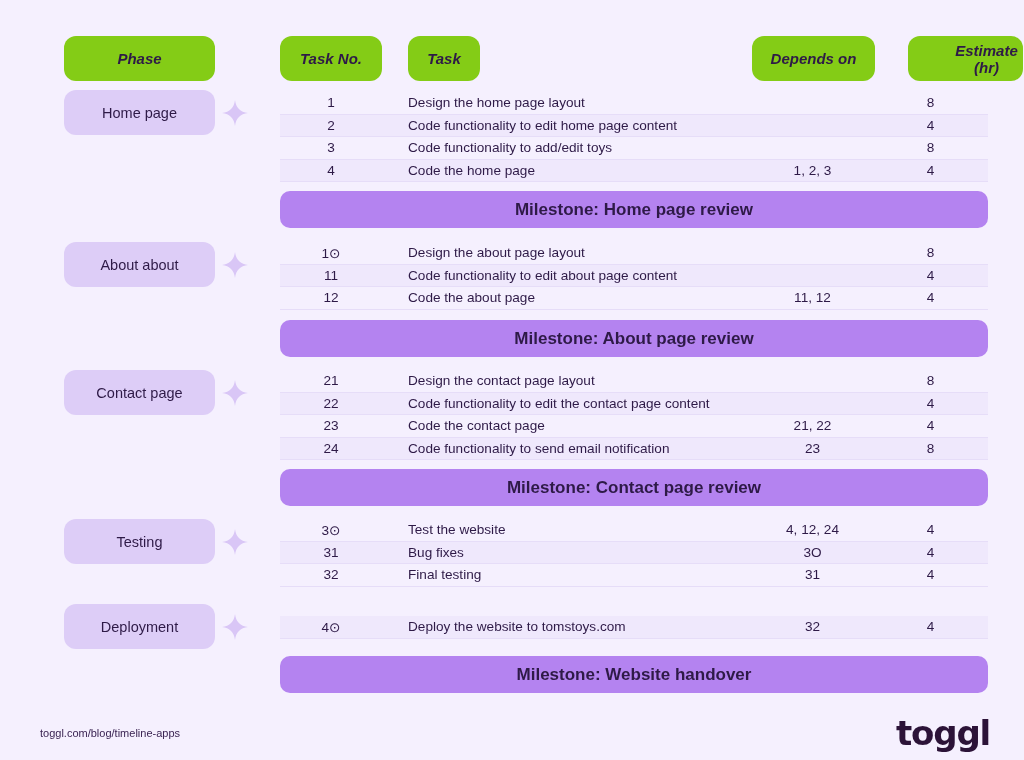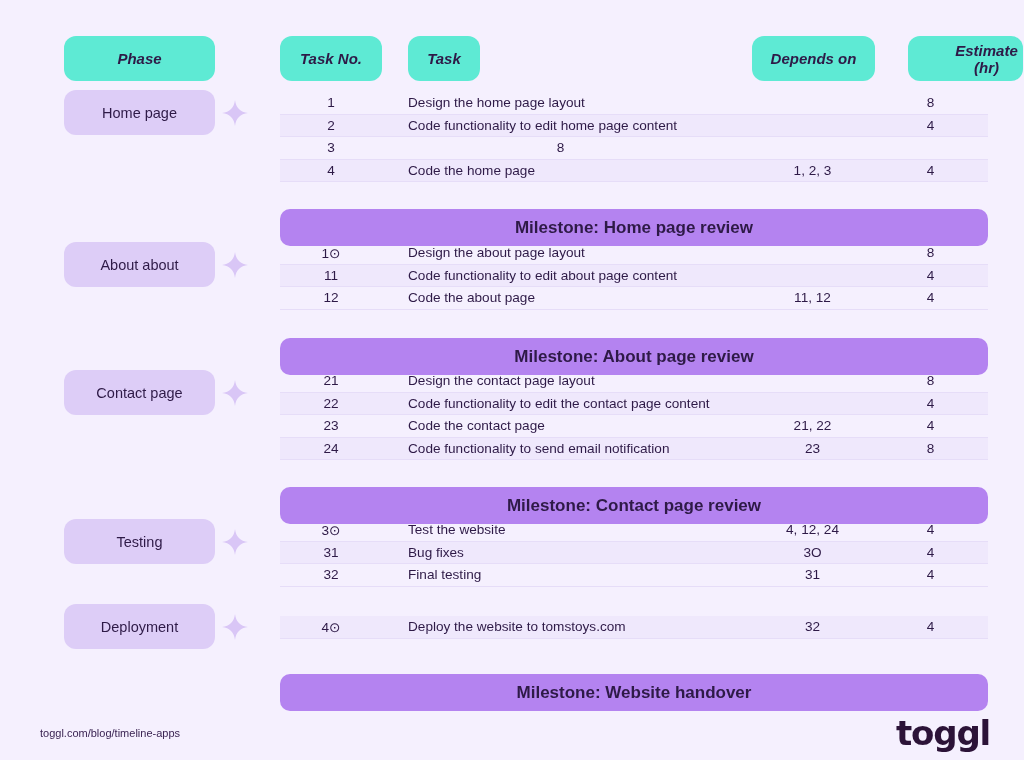--- a/index.html
+++ b/index.html
@@ -33,21 +33,21 @@
 
   .chip {
     border-radius: 12px;
     display: flex;
     align-items: center;
     justify-content: center;
     text-align: center;
   }
 
   .chip-header {
-    background: #5eead4;
+    background: #84cc16;
     height: 45px;
     width: 151px;
     font-style: italic;
     font-weight: bold;
     font-size: 15px;
     color: #2e1a47;
   }
 
   .chip-phase {
     background: #ddcdf7;
@@ -140,21 +140,20 @@
     width: 708px;
     height: 37px;
     background: #b483f0;
     border-radius: 10px;
     display: flex;
     align-items: center;
     justify-content: center;
     font-size: 17px;
     font-weight: bold;
     color: #2e1a47;
-    margin-top: 18px;
   }
 
   
   .footer-url {
     position: absolute;
     left: 40px;
     top: 727px;
     font-size: 11px;
     color: #3a2352;
   }
@@ -231,20 +230,21 @@
         <div class="c-est">8</div>
       </div>
       <div class="row alt">
         <div class="c-no">2</div>
         <div class="c-task">Code functionality to edit home page content</div>
         <div class="c-dep"></div>
         <div class="c-est">4</div>
       </div>
       <div class="row plain">
         <div class="c-no">3</div>
+        <div class="c-task">Code functionality to add/edit toys</div>
         <div class="c-dep"></div>
         <div class="c-est">8</div>
       </div>
       <div class="row alt">
         <div class="c-no">4</div>
         <div class="c-task">Code the home page</div>
         <div class="c-dep">1, 2, 3</div>
         <div class="c-est">4</div>
       </div>
     </div>

